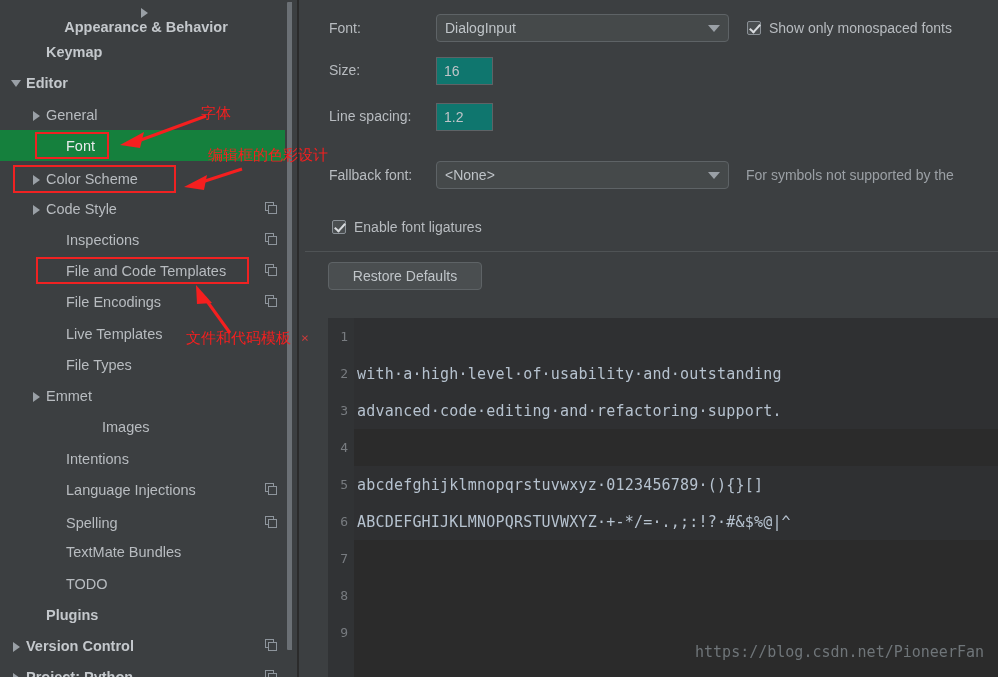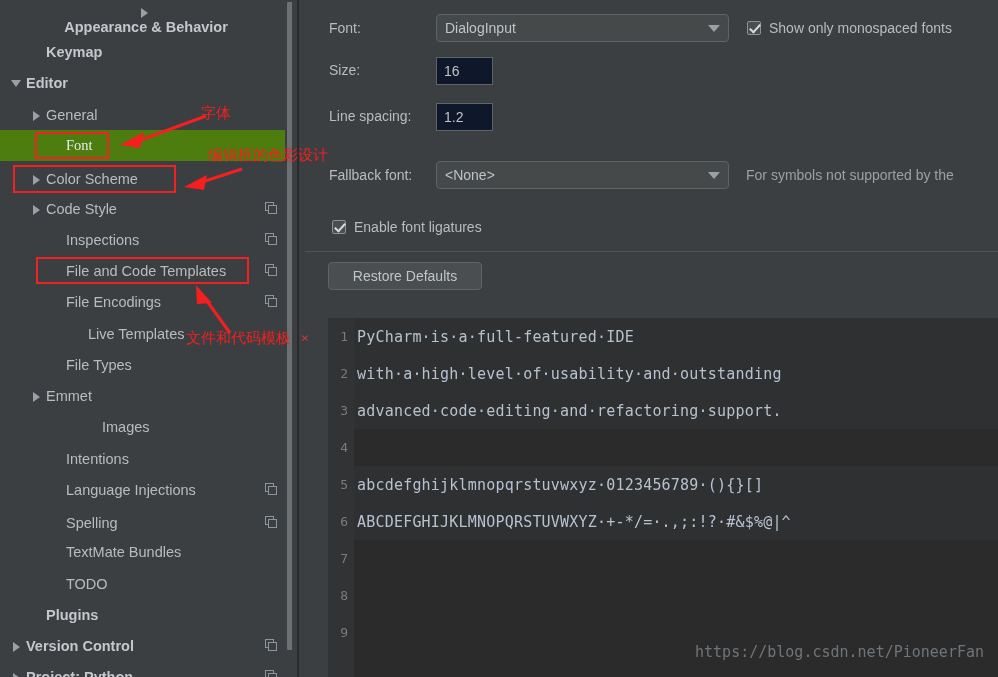--- a/index.html
+++ b/index.html
@@ -23,21 +23,21 @@
     left: 0; top: 0;
     width: 292px; height: 677px;
     background: #3c3f41;
     overflow: hidden;
   }
   .tree-row {
     position: absolute;
     left: 0; width: 292px; height: 31px;
     display: flex; align-items: center;
   }
-  .tree-row.selected { background: #4d7c0f; font-family: Liberation Serif, serif; }
+  .tree-row.selected { background: #15803d; }
   .tw {
     width: 14px; height: 14px;
     margin-right: 2px;
     flex: 0 0 auto;
     position: relative;
   }
   .tw.collapsed::before {
     content: "";
     position: absolute; left: 3px; top: 3px;
     border-left: 7px solid #9aa0a6;
@@ -122,21 +122,21 @@
   }
   .caret {
     width: 0; height: 0;
     border-left: 6px solid transparent;
     border-right: 6px solid transparent;
     border-top: 7px solid #9aa0a6;
     flex: 0 0 auto;
   }
   .textfield {
     position: absolute;
-    background: #0f172a;
+    background: #0f766e;
     border: 1px solid #5e6366;
     display: flex; align-items: center;
     padding: 12px 7px;
   }
   .textfield .tf-value { font-size: 14px; color: #bfc4c8; }
 
   .checkrow {
     position: absolute;
     display: flex; align-items: center;
   }
@@ -322,21 +322,21 @@
         </div>
         <div class="tree-row" style="top: 286px;">
           <div style="width: 50px; flex: 0 0 auto;"></div>
           <span class="tw"></span>
           <span class="tree-label">File Encodings</span>
           <span class="copy-icon">
             <i class="back"></i>
             <i class="front"></i>
           </span>
         </div>
-        <div class="tree-row" style="top: 318px; padding-left: 22px;">
+        <div class="tree-row" style="top: 318px;">
           <div style="width: 50px; flex: 0 0 auto;"></div>
           <span class="tw"></span>
           <span class="tree-label">Live Templates</span>
         </div>
         <div class="tree-row" style="top: 349px;">
           <div style="width: 50px; flex: 0 0 auto;"></div>
           <span class="tw"></span>
           <span class="tree-label">File Types</span>
         </div>
         <div class="tree-row" style="top: 380px;">
@@ -450,21 +450,20 @@
     <div id="restore-defaults-button">
       <span>Restore Defaults</span>
     </div>
 
     <div id="preview">
       <div id="preview-gutter"></div>
       <div id="preview-rows">
           <div class="pv-row filled" style="top: 0px;">
             <div class="pv-text-bg"></div>
             <div class="pv-num">1</div>
-            <div class="pv-code">PyCharm·is·a·full-featured·IDE</div>
           </div>
           <div class="pv-row filled" style="top: 37px;">
             <div class="pv-text-bg"></div>
             <div class="pv-num">2</div>
             <div class="pv-code">with·a·high·level·of·usability·and·outstanding</div>
           </div>
           <div class="pv-row filled" style="top: 74px;">
             <div class="pv-text-bg"></div>
             <div class="pv-num">3</div>
             <div class="pv-code">advanced·code·editing·and·refactoring·support.</div>

